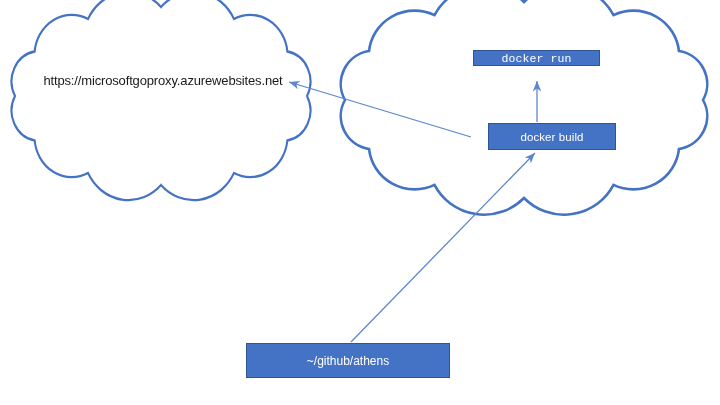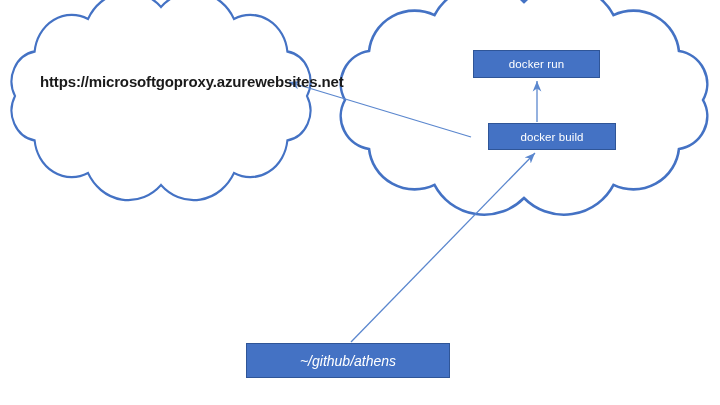--- a/index.html
+++ b/index.html
@@ -38,29 +38,29 @@
     background: #4472c4;
     border: 1px solid #2f5597;
     color: #ffffff;
     display: flex;
     align-items: center;
     justify-content: center;
     box-sizing: border-box;
     text-align: center;
   }
   .node-sm { font-size: 11.5px; letter-spacing: 0.1px; }
-  .node-lg { font-size: 14px; font-style: italic; }
+  .node-lg { font-size: 12px; }
   .cloud-label {
     position: absolute;
     left: 40px;
     top: 73px;
     width: 246px;
     text-align: center;
-    font-size: 15px;
-    font-weight: bold;
+    font-size: 13px;
+    font-weight: normal;
     letter-spacing: -0.15px;
     color: #1a1a1a;
     white-space: nowrap;
   }
 </style>
 </head>
 <body>
 
 <div class="canvas">
 
@@ -90,21 +90,21 @@
 
     <line class="edge" x1="471" y1="137" x2="289" y2="82" marker-end="url(#arrow)"></line>
 
     <line class="edge" x1="537" y1="122" x2="537" y2="81" marker-end="url(#arrow)"></line>
 
     <line class="edge" x1="351" y1="342" x2="535" y2="153" marker-end="url(#arrow)"></line>
   </svg>
 
   <div class="cloud-label">https://microsoftgoproxy.azurewebsites.net</div>
 
-  <div class="node node-sm" style="left:473px; top:50px; width:127px; height:28px;">
+  <div class="node node-sm" style="left:473px; top:50px; width:127px; height:16px;font-family:Liberation Mono, monospace;">
     <span>docker run</span>
   </div>
 
   <div class="node node-sm" style="left:472px; top:123px; width:128px; height:27px;margin-left:16px;">
     <span>docker build</span>
   </div>
 
   <div class="node node-lg" style="left:246px; top:343px; width:204px; height:35px;">
     <span>~/github/athens</span>
   </div>

